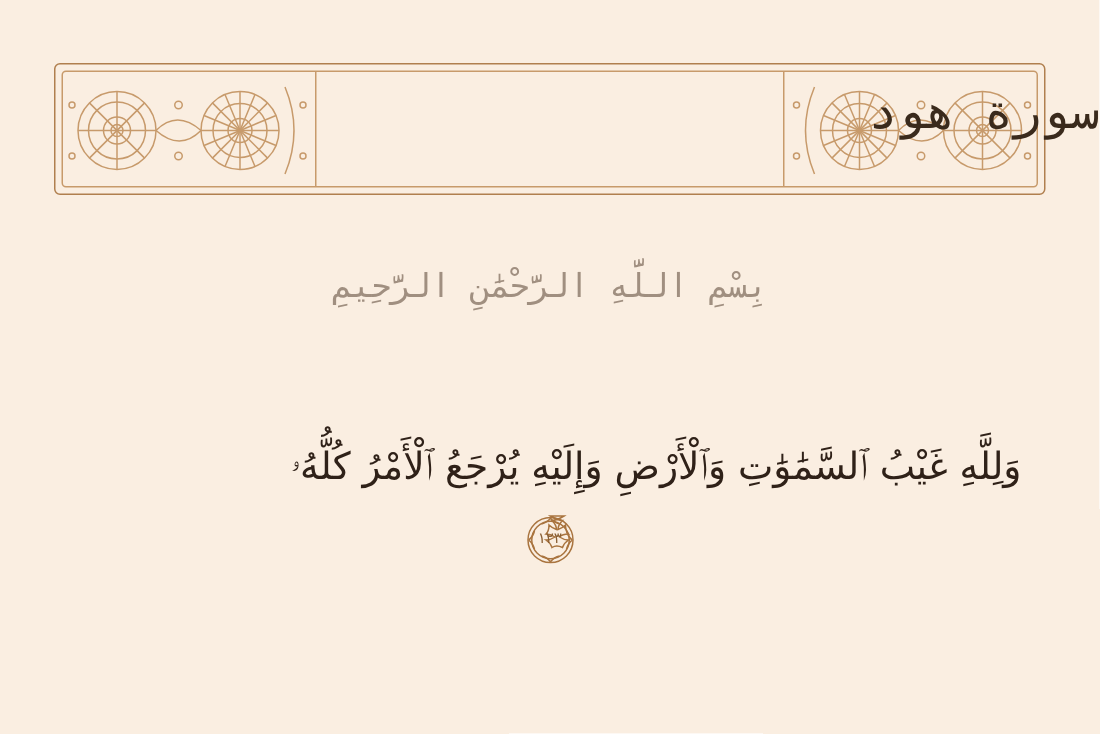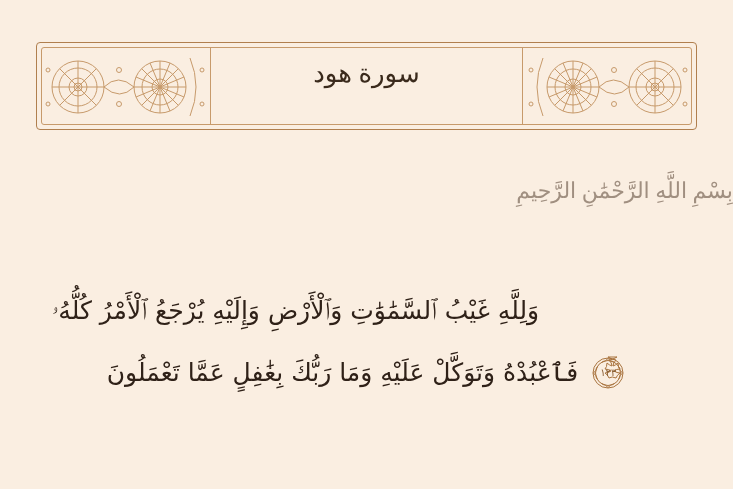--- a/index.html
+++ b/index.html
@@ -59,49 +59,50 @@
   .orn-divider.r { right: 173px; }
 
   .orn-block svg { display: block; }
 
   
   .surah-title {
     position: absolute;
     left: 0;
     right: 0;
     top: 58px;
-    text-align: center;
-    font-family: Liberation Serif, serif;
-    font-size: 26px;
+    text-align: right;
+    font-family: Liberation Mono, monospace;
+    font-size: 32px;
     color: #3a2a1c;
     direction: rtl;
     line-height: 1.2;
   }
 
   
   .basmala {
     position: absolute;
     left: 0;
     right: 0;
     top: 178px;
-    font-family: Liberation Serif, serif;
+    text-align: center;
+    font-family: Liberation Mono, monospace;
     font-size: 22px;
     color: #a08f80;
     direction: rtl;
     letter-spacing: -1px;
   }
 
   
   .ayah-body {
     position: absolute;
     left: 52px;
     right: 52px;
     top: 280px;
     direction: rtl;
-    text-align: left;
+    text-align: right;
     color: #2f2118;
     font-family: "DejaVu Sans", "Liberation Sans", sans-serif;
     font-size: 25px;
     line-height: 62px;
     letter-spacing: 0px;
   }
   .ayah-line {
     display: block;
     white-space: nowrap;
   }
@@ -237,17 +238,16 @@
         <svg width="36" height="36" viewBox="0 0 36 36" xmlns="http://www.w3.org/2000/svg">
           <g stroke="#a9743f" fill="none" stroke-width="1">
             <path d="M18 2 q5 3 8 3 q-3 3 -3 6 q3 -1 5 -3 q0 4 2 6 q-4 0 -6 2 q3 2 6 2 q-3 2 -4 5 q-4 -2 -7 0 q-1 -3 -4 -5 q3 0 6 -2 q-3 -2 -6 -2 q2 -2 2 -6 q2 2 5 3 q0 -3 -3 -6 q3 0 8 -3 z" transform="translate(0,0) scale(1.0)"></path>
             <circle cx="18" cy="18" r="15"></circle>
             <circle cx="18" cy="18" r="12.5"></circle>
             <path d="M18 3.5 q2.5 3 6 3.8 M18 3.5 q-2.5 3 -6 3.8 M32.5 18 q-3 2.5 -3.8 6 M32.5 18 q-3 -2.5 -3.8 -6 M18 32.5 q2.5 -3 6 -3.8 M18 32.5 q-2.5 -3 -6 -3.8 M3.5 18 q3 2.5 3.8 6 M3.5 18 q3 -2.5 3.8 -6"></path>
           </g>
         </svg>
         <span class="ayah-number">١٢٣</span>
       </span>
-      <span class="ayah-line">فَٱعْبُدْهُ وَتَوَكَّلْ عَلَيْهِ وَمَا رَبُّكَ بِغَٰفِلٍ عَمَّا تَعْمَلُونَ</span>
     </span>
   </div>
 
 </div>
 
 </body></html>

